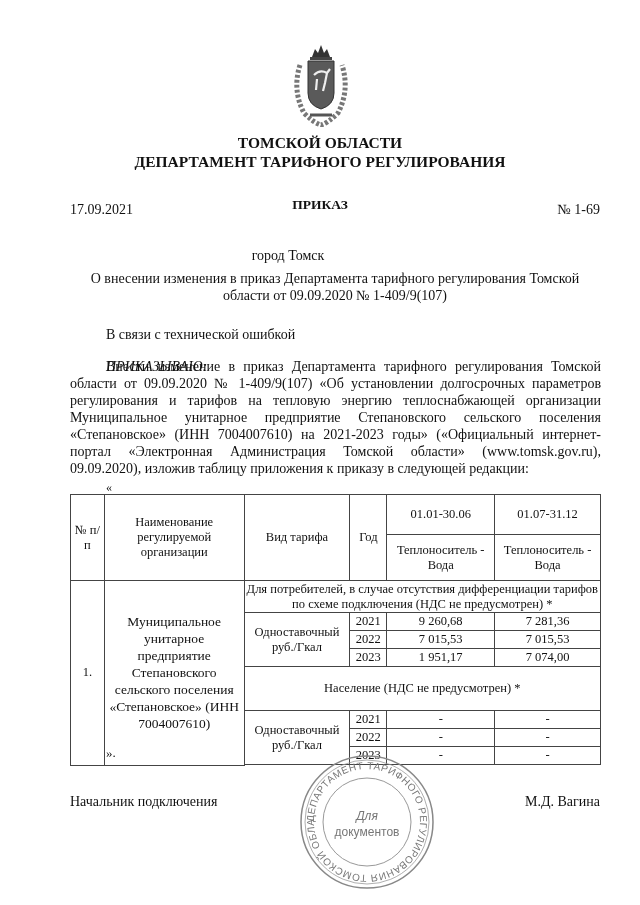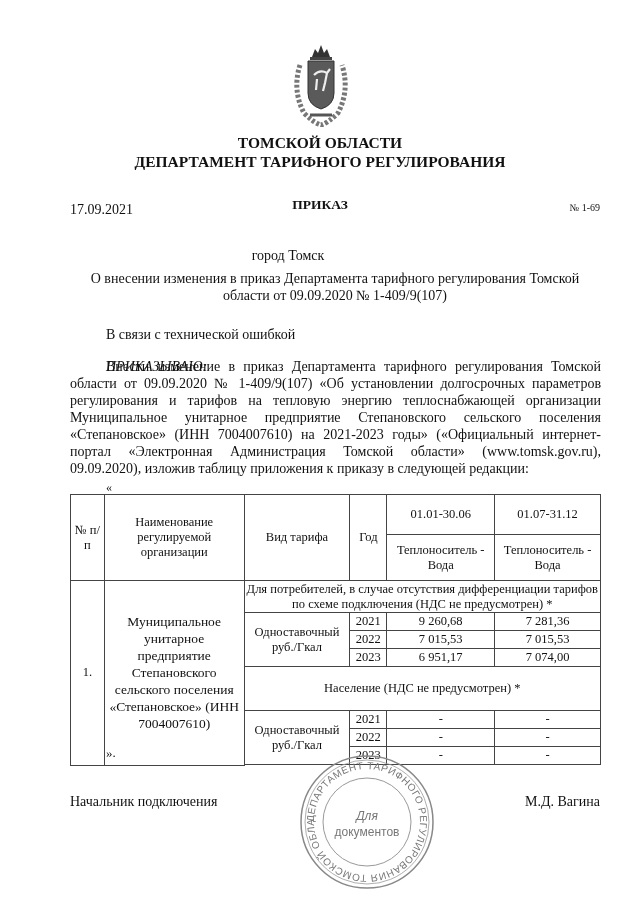--- a/index.html
+++ b/index.html
@@ -4,21 +4,21 @@
 <style>
   html, body { margin:0; padding:0; background:#ffffff; }
   body { width:640px; height:905px; position:relative; overflow:hidden;
          font-family:"Liberation Serif", "DejaVu Serif", serif; color:#111; }
   .abs { position:absolute; }
   .center { text-align:center; }
   .emblem { left:290px; top:35px; width:62px; height:92px; }
   .dept { left:0; width:640px; top:133px; font-weight:bold; font-size:15.5px; line-height:19px; }
   .prikaz { left:0; width:640px; top:185px; font-weight:bold; font-size:13.5px;margin-top:12px; }
   .date { left:70px; top:202px; font-size:14px; }
-  .num { right:40px; top:202px; font-size:10px; }
+  .num { right:40px; top:202px; font-size:14px; }
   .city { left:0; width:576px; top:248px; font-size:14px; }
   .subject { left:70px; width:530px; top:270px; font-size:14px; line-height:17px; }
   .p { font-size:14px; line-height:17px; }
   .reason { left:106px; top:326px;text-align:center; }
   .orders { left:106px; top:358px;font-style:italic; }
   .body { left:70px; width:531px; top:358px; text-align:justify; text-indent:36px; }
   .q1 { left:106px; top:480px; font-size:12px; }
   table.t { position:absolute; left:70px; top:494px; width:531px; border-collapse:collapse;
             font-size:12.5px; line-height:15px; }
   table.t td { border:1px solid #444; text-align:center; vertical-align:middle; padding:0 2px; }
@@ -89,21 +89,21 @@
     <td>9 260,68</td>
     <td>7 281,36</td>
   </tr>
   <tr style="height:18px">
     <td>2022</td>
     <td>7 015,53</td>
     <td>7 015,53</td>
   </tr>
   <tr style="height:18px">
     <td>2023</td>
-    <td>6 951,17</td>
+    <td>1 951,17</td>
     <td>7 074,00</td>
   </tr>
   <tr style="height:44px">
     <td colspan="4">Население (НДС не предусмотрен) *</td>
   </tr>
   <tr style="height:18px">
     <td rowspan="3">Одноставочный руб./Гкал</td>
     <td>2021</td>
     <td>-</td>
     <td>-</td>

